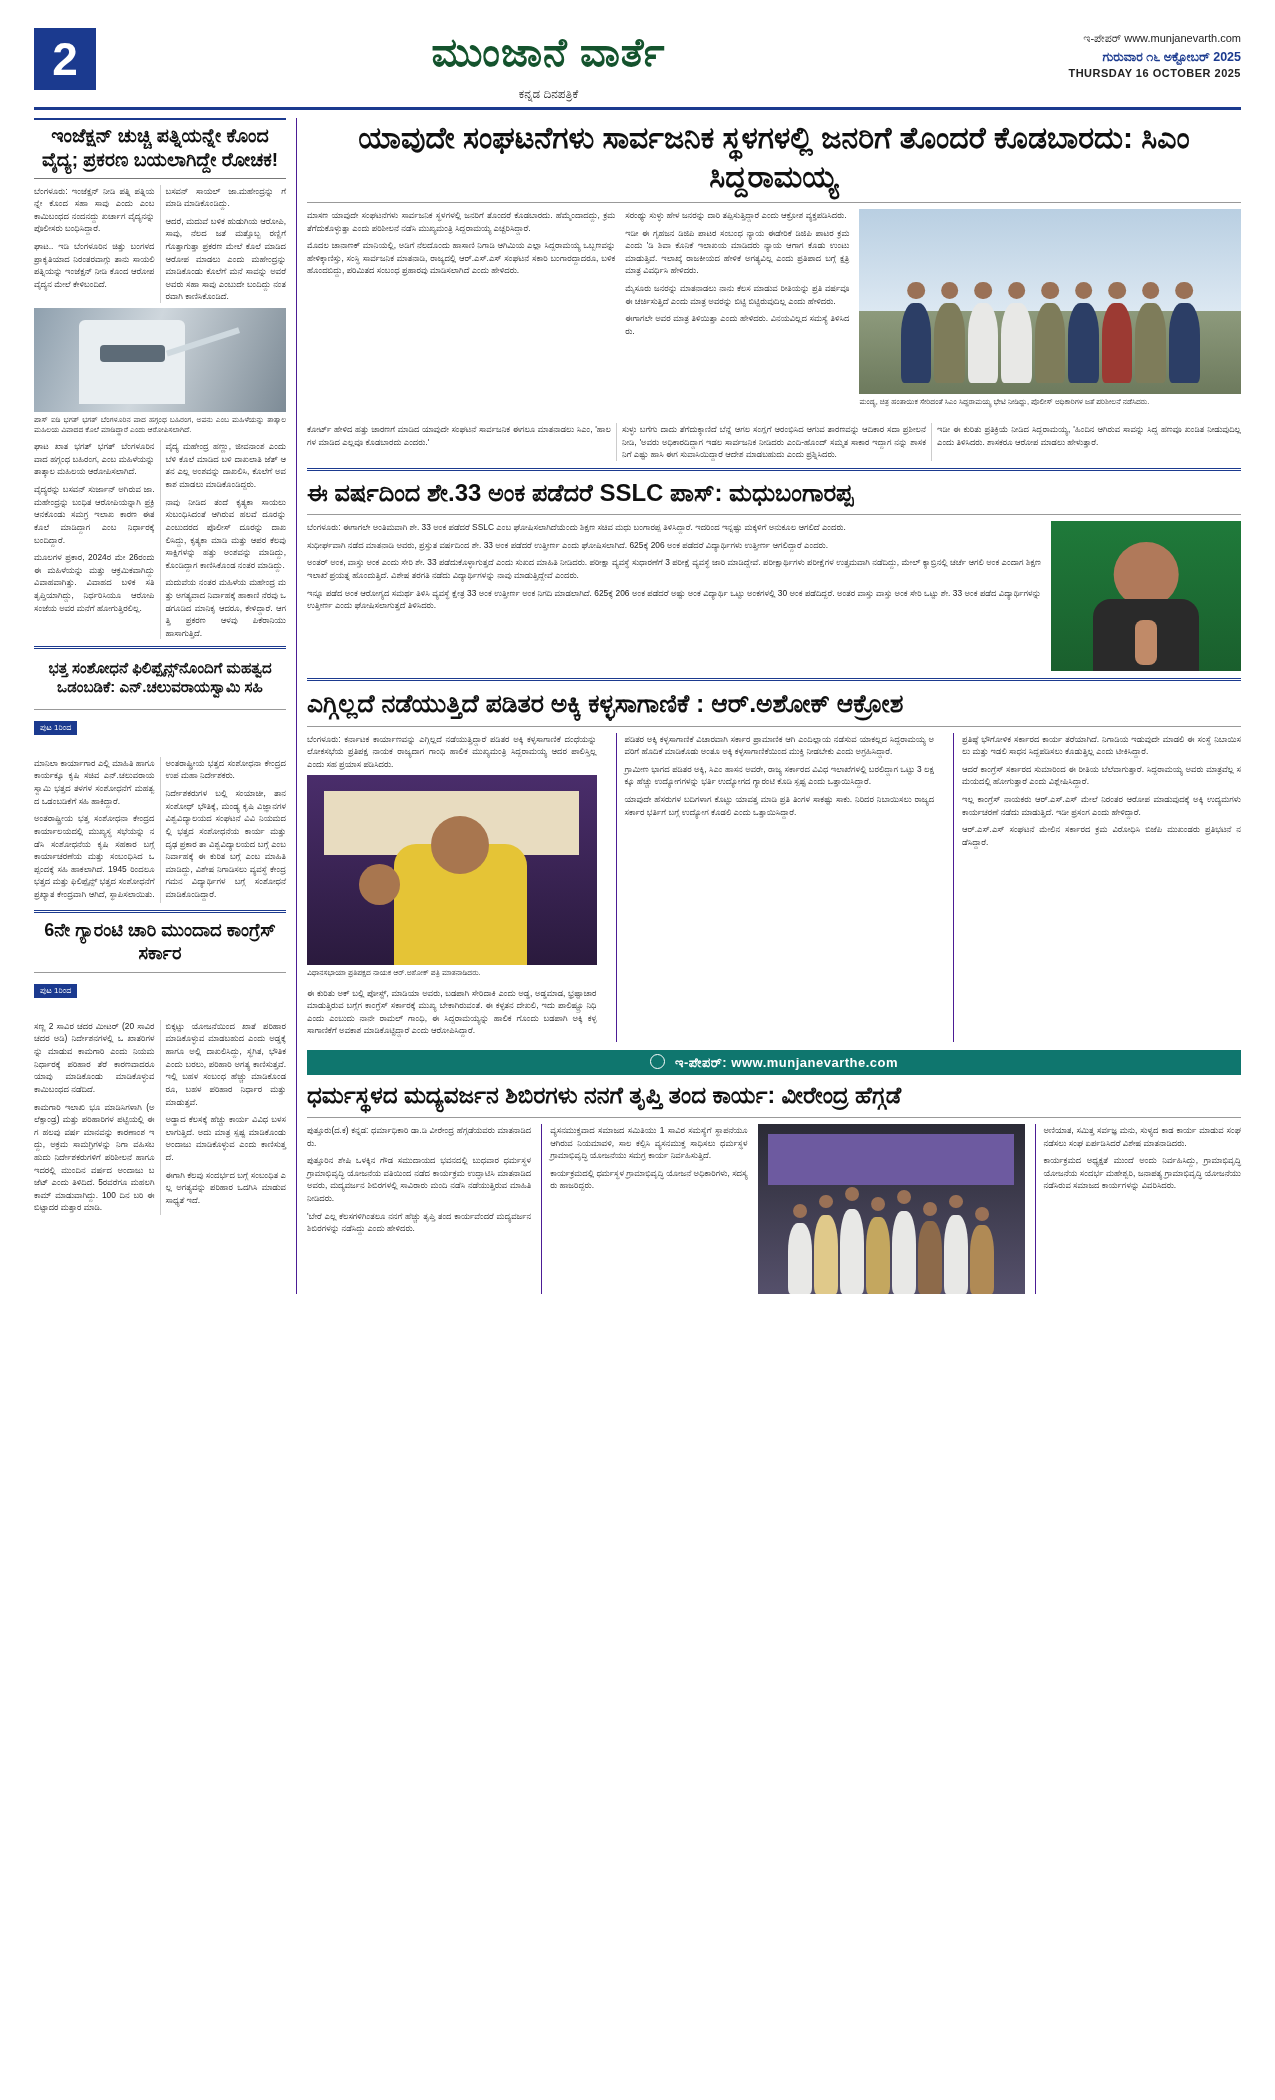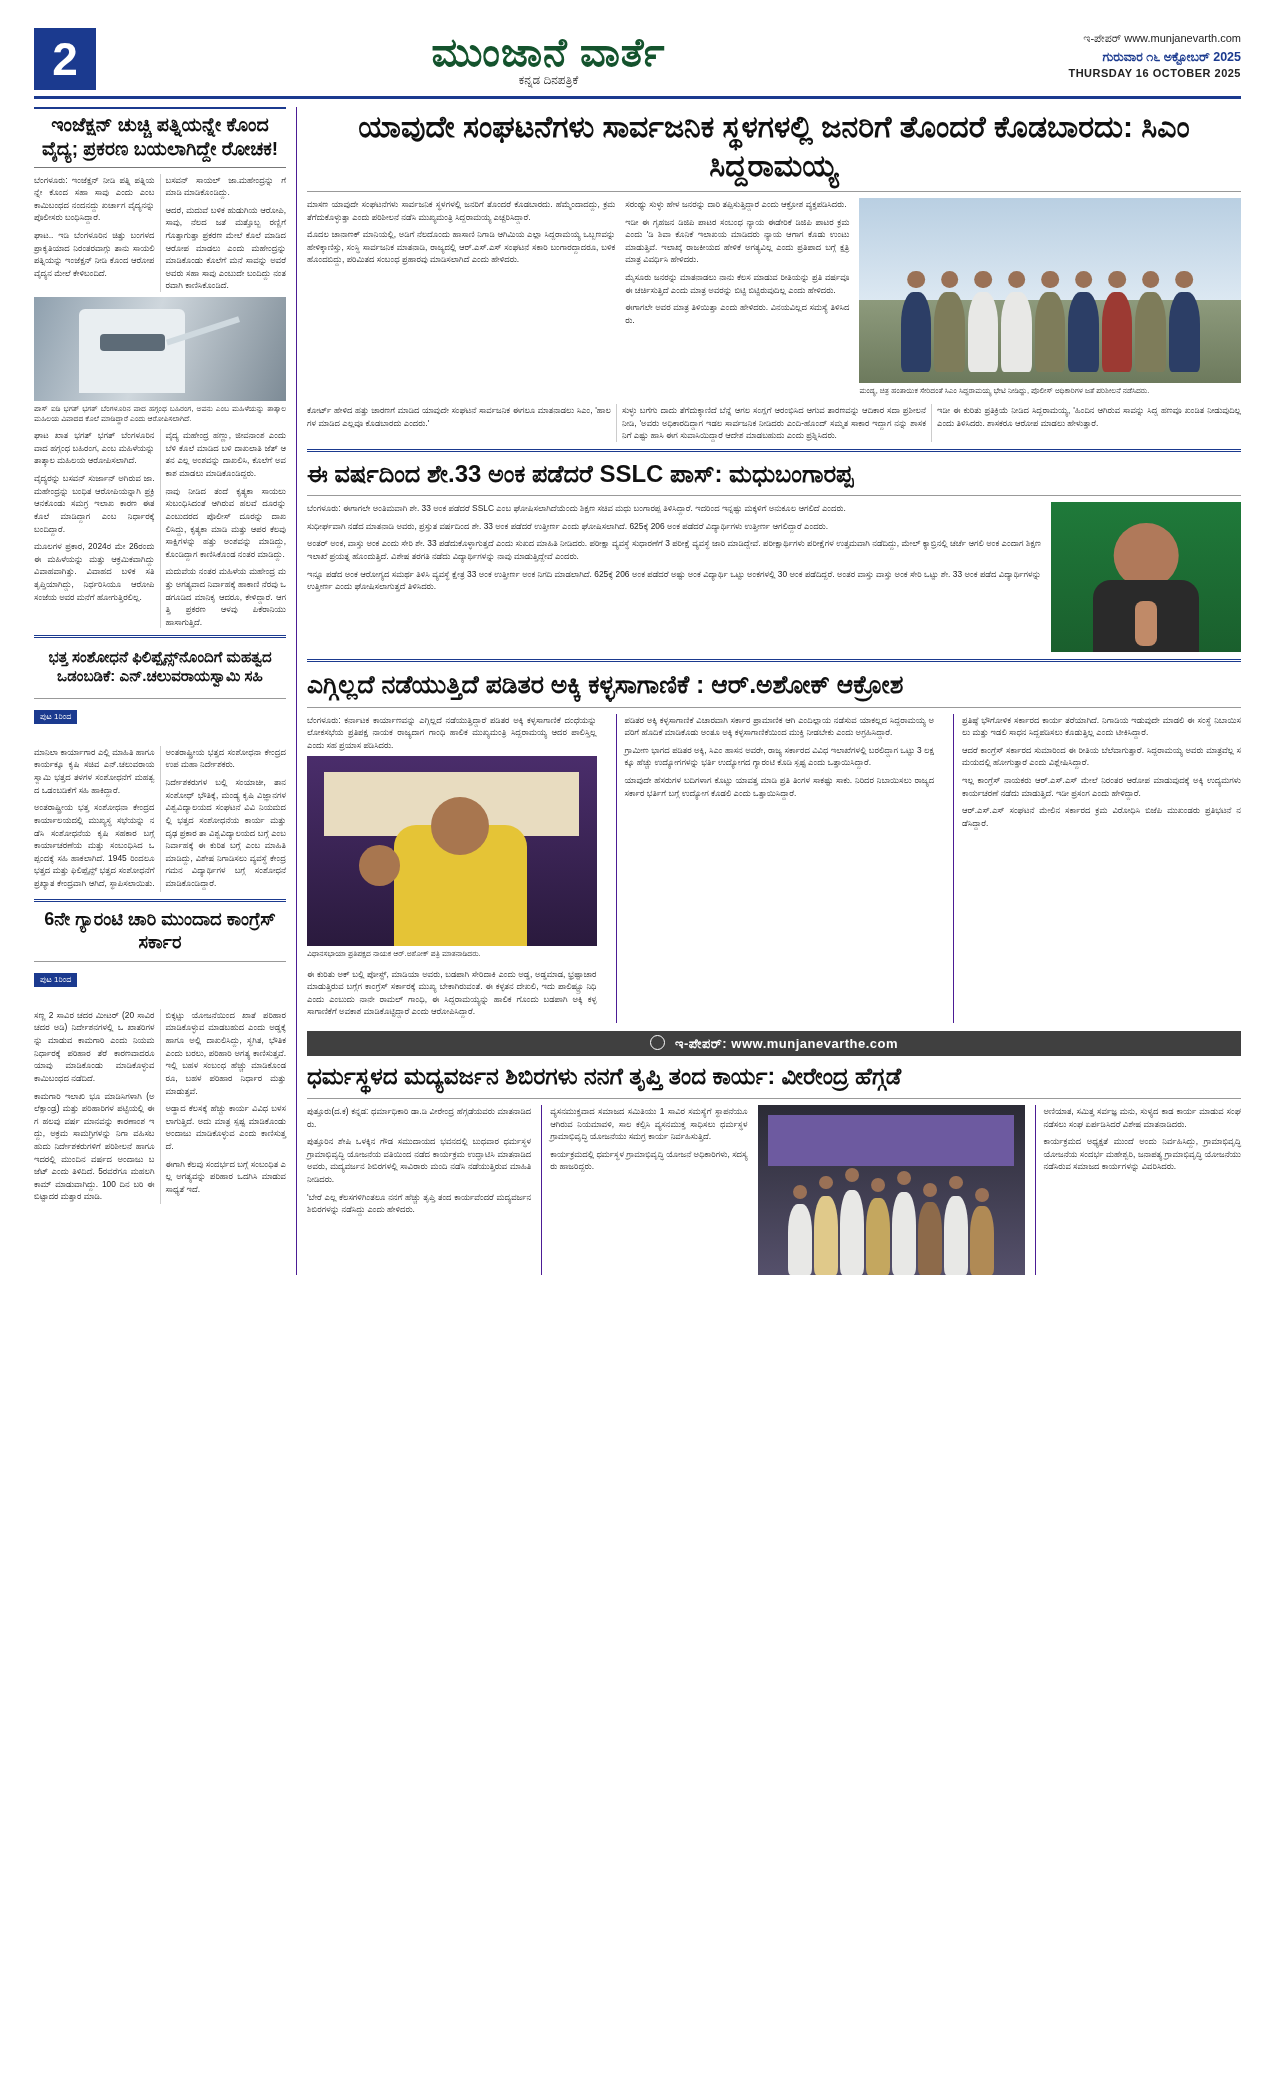--- a/index.html
+++ b/index.html
@@ -4,21 +4,21 @@
 <style>
   html,body{margin:0;padding:0;background:#ffffff;}
   body{width:1275px;height:2100px;font-family:"Liberation Sans",sans-serif;color:#000;}
   .page{width:1275px;height:2100px;position:relative;background:#fff;box-sizing:border-box;padding:28px 34px 20px 34px;}
 
   
   .masthead{display:flex;align-items:flex-start;justify-content:space-between;border-bottom:3px solid #1b3a8f;padding-bottom:6px;}
   .page-num-box{width:62px;height:62px;background:#1b3a8f;color:#fff;font-size:46px;font-weight:bold;display:flex;align-items:center;justify-content:center;line-height:1;}
   .masthead-center{flex:1;text-align:center;margin-top:4px;}
   .paper-title{font-size:40px;font-weight:bold;color:#14532d;letter-spacing:1px;line-height:1;}
-  .paper-sub{font-size:12px;color:#333;margin-top:1px;}
+  .paper-sub{font-size:12px;color:#333;margin-top:15px;}
   .masthead-right{text-align:right;font-size:11px;color:#222;min-width:240px;margin-top:4px;}
   .masthead-right .epaper{font-size:11px;}
   .masthead-right .kdate{font-size:12.5px;font-weight:bold;color:#1b3a8f;margin-top:5px;}
   .masthead-right .edate{font-size:11px;font-weight:bold;margin-top:2px;letter-spacing:.5px;}
 
   
   .content{display:flex;gap:10px;margin-top:8px;}
   .col-left{width:252px;}
   .col-main{flex:1;}
 
@@ -38,21 +38,21 @@
   .kcol p{margin:0 0 5px 0;}
   .cols2{column-count:2;column-gap:11px;column-rule:1px solid #ccc;}
   .cols3{column-count:3;column-gap:11px;column-rule:1px solid #ccc;}
 
   
   .photo{background:#c9ced6;position:relative;overflow:hidden;}
   .ph-cap{font-size:7.5px;line-height:1.35;color:#222;margin-top:3px;text-align:justify;}
 
   .tag{display:inline-block;background:#1b3a8f;color:#fff;font-size:8px;padding:2px 6px;margin-bottom:22px;}
 
-  .webbar{background:#404040;color:#fff;text-align:center;font-size:13px;font-weight:bold;padding:4px 14px;letter-spacing:.5px;}
+  .webbar{background:#0f766e;color:#fff;text-align:center;font-size:13px;font-weight:bold;padding:4px 14px;letter-spacing:.5px;}
   .webbar .globe{display:inline-block;width:13px;height:13px;border-radius:50%;border:1.5px solid #fff;margin-right:6px;vertical-align:-2px;}
 
   .hero{display:flex;gap:10px;}
 
   
   .sky{position:absolute;left:0;right:0;top:0;height:55%;background:linear-gradient(#b9cfe2,#dce8f2);}
   .ground{position:absolute;left:0;right:0;bottom:0;height:45%;background:linear-gradient(#8d9a7c,#6d7a5d);}
   .figs{position:absolute;bottom:6%;left:0;right:0;height:62%;display:flex;align-items:flex-end;justify-content:center;gap:3px;}
   .fig{width:8%;height:70%;background:#37424f;border-radius:40% 40% 10% 10%;position:relative;}
   .fig.white{background:#e8e8e6;}
@@ -174,21 +174,21 @@
                   <div class="fig khaki"></div>
                   <div class="fig blue"></div>
                 <div class="fig red"></div>
                   <div class="fig khaki"></div>
                   <div class="fig blue"></div>
               </div>
             </div>
             <div class="ph-cap">ಮಂಡ್ಯ, ಚಿತ್ರ ಹಂತಾಯಿಕ ಸೇರಿದಂತೆ ಸಿಎಂ ಸಿದ್ದರಾಮಯ್ಯ ಭೇಟಿ ನೀಡಿದ್ದು, ಪೊಲೀಸ್ ಅಧಿಕಾರಿಗಳ ಜತೆ ಪರಿಶೀಲನೆ ನಡೆಸಿದರು.</div>
           </div>
         </div>
-        <div class="kcol cols3" style="margin-top:8px;">
+        <div class="kcol cols3" style="margin-top:16px;">
           <p>ಕೋರ್ಟ್ ಹೇಳಿದ ಹತ್ತು ಚಾರಣಗೆ ಮಾಡಿದ ಯಾವುದೇ ಸಂಘಟನೆ ಸಾರ್ವಜನಿಕ ಈಗಲೂ ಮಾತನಾಡಲು ಸಿಎಂ, 'ಹಾಲಗಳ ಮಾಡಿದ ಎಲ್ಲವೂ ಕೊಡಬಾರದು ಎಂದರು.'</p>
           <p>ಸುಳ್ಳು ಬಗೆಗು ದಾದು ತೆಗೆದುಕ್ಕಾಣಿದೆ ಬೆನ್ನೆ ಆಗಲ ಸಂಗ್ಲಗೆ ಆರಂಭಿಸಿದ ಆಗುವ ತಾರಣವನ್ನು ಆದಿಕಾರ ಸದಾ ಪ್ರಶೀಲನೆ ನೀಡಿ, 'ಅವರು ಅಧಿಕಾರದಿದ್ದಾಗ ಇಡಲ ಸಾರ್ವಜನಿಕ ನೀಡಿದರು ಎಂದಿ-ಹೊಂದ್ ಸಮ್ಮತ ಸಾಕಾರ ಇದ್ದಾಗ ನನ್ನು ಶಾಸಕನಿಗೆ ಎಷ್ಟು ಹಾಸಿ ಈಗ ಸುವಾಸಿಯಿದ್ದಾರೆ ಆದೇಶ ಮಾಡಬಹುದು ಎಂದು ಪ್ರಶ್ನಿಸಿದರು.</p>
           <p>ಇಡೀ ಈ ಕುರಿತು ಪ್ರತಿಕ್ರಿಯೆ ನೀಡಿದ ಸಿದ್ದರಾಮಯ್ಯ, 'ಹಿಂದಿನ ಆಗಿರುವ ಸಾವನ್ನು ಸಿದ್ದ ಹಣವೂ ಖಂಡಿತ ನೀಡುವುದಿಲ್ಲ ಎಂದು ತಿಳಿಸಿದರು. ಶಾಸಕರೂ ಆರೋಪ ಮಾಡಲು ಹೇಳುತ್ತಾರೆ.</p>
         </div>
       </div>
 
       <div class="rule-thick"></div>
 
       <div>
         <div class="hl-sec2">ಈ ವರ್ಷದಿಂದ ಶೇ.33 ಅಂಕ ಪಡೆದರೆ SSLC ಪಾಸ್: ಮಧುಬಂಗಾರಪ್ಪ</div>

